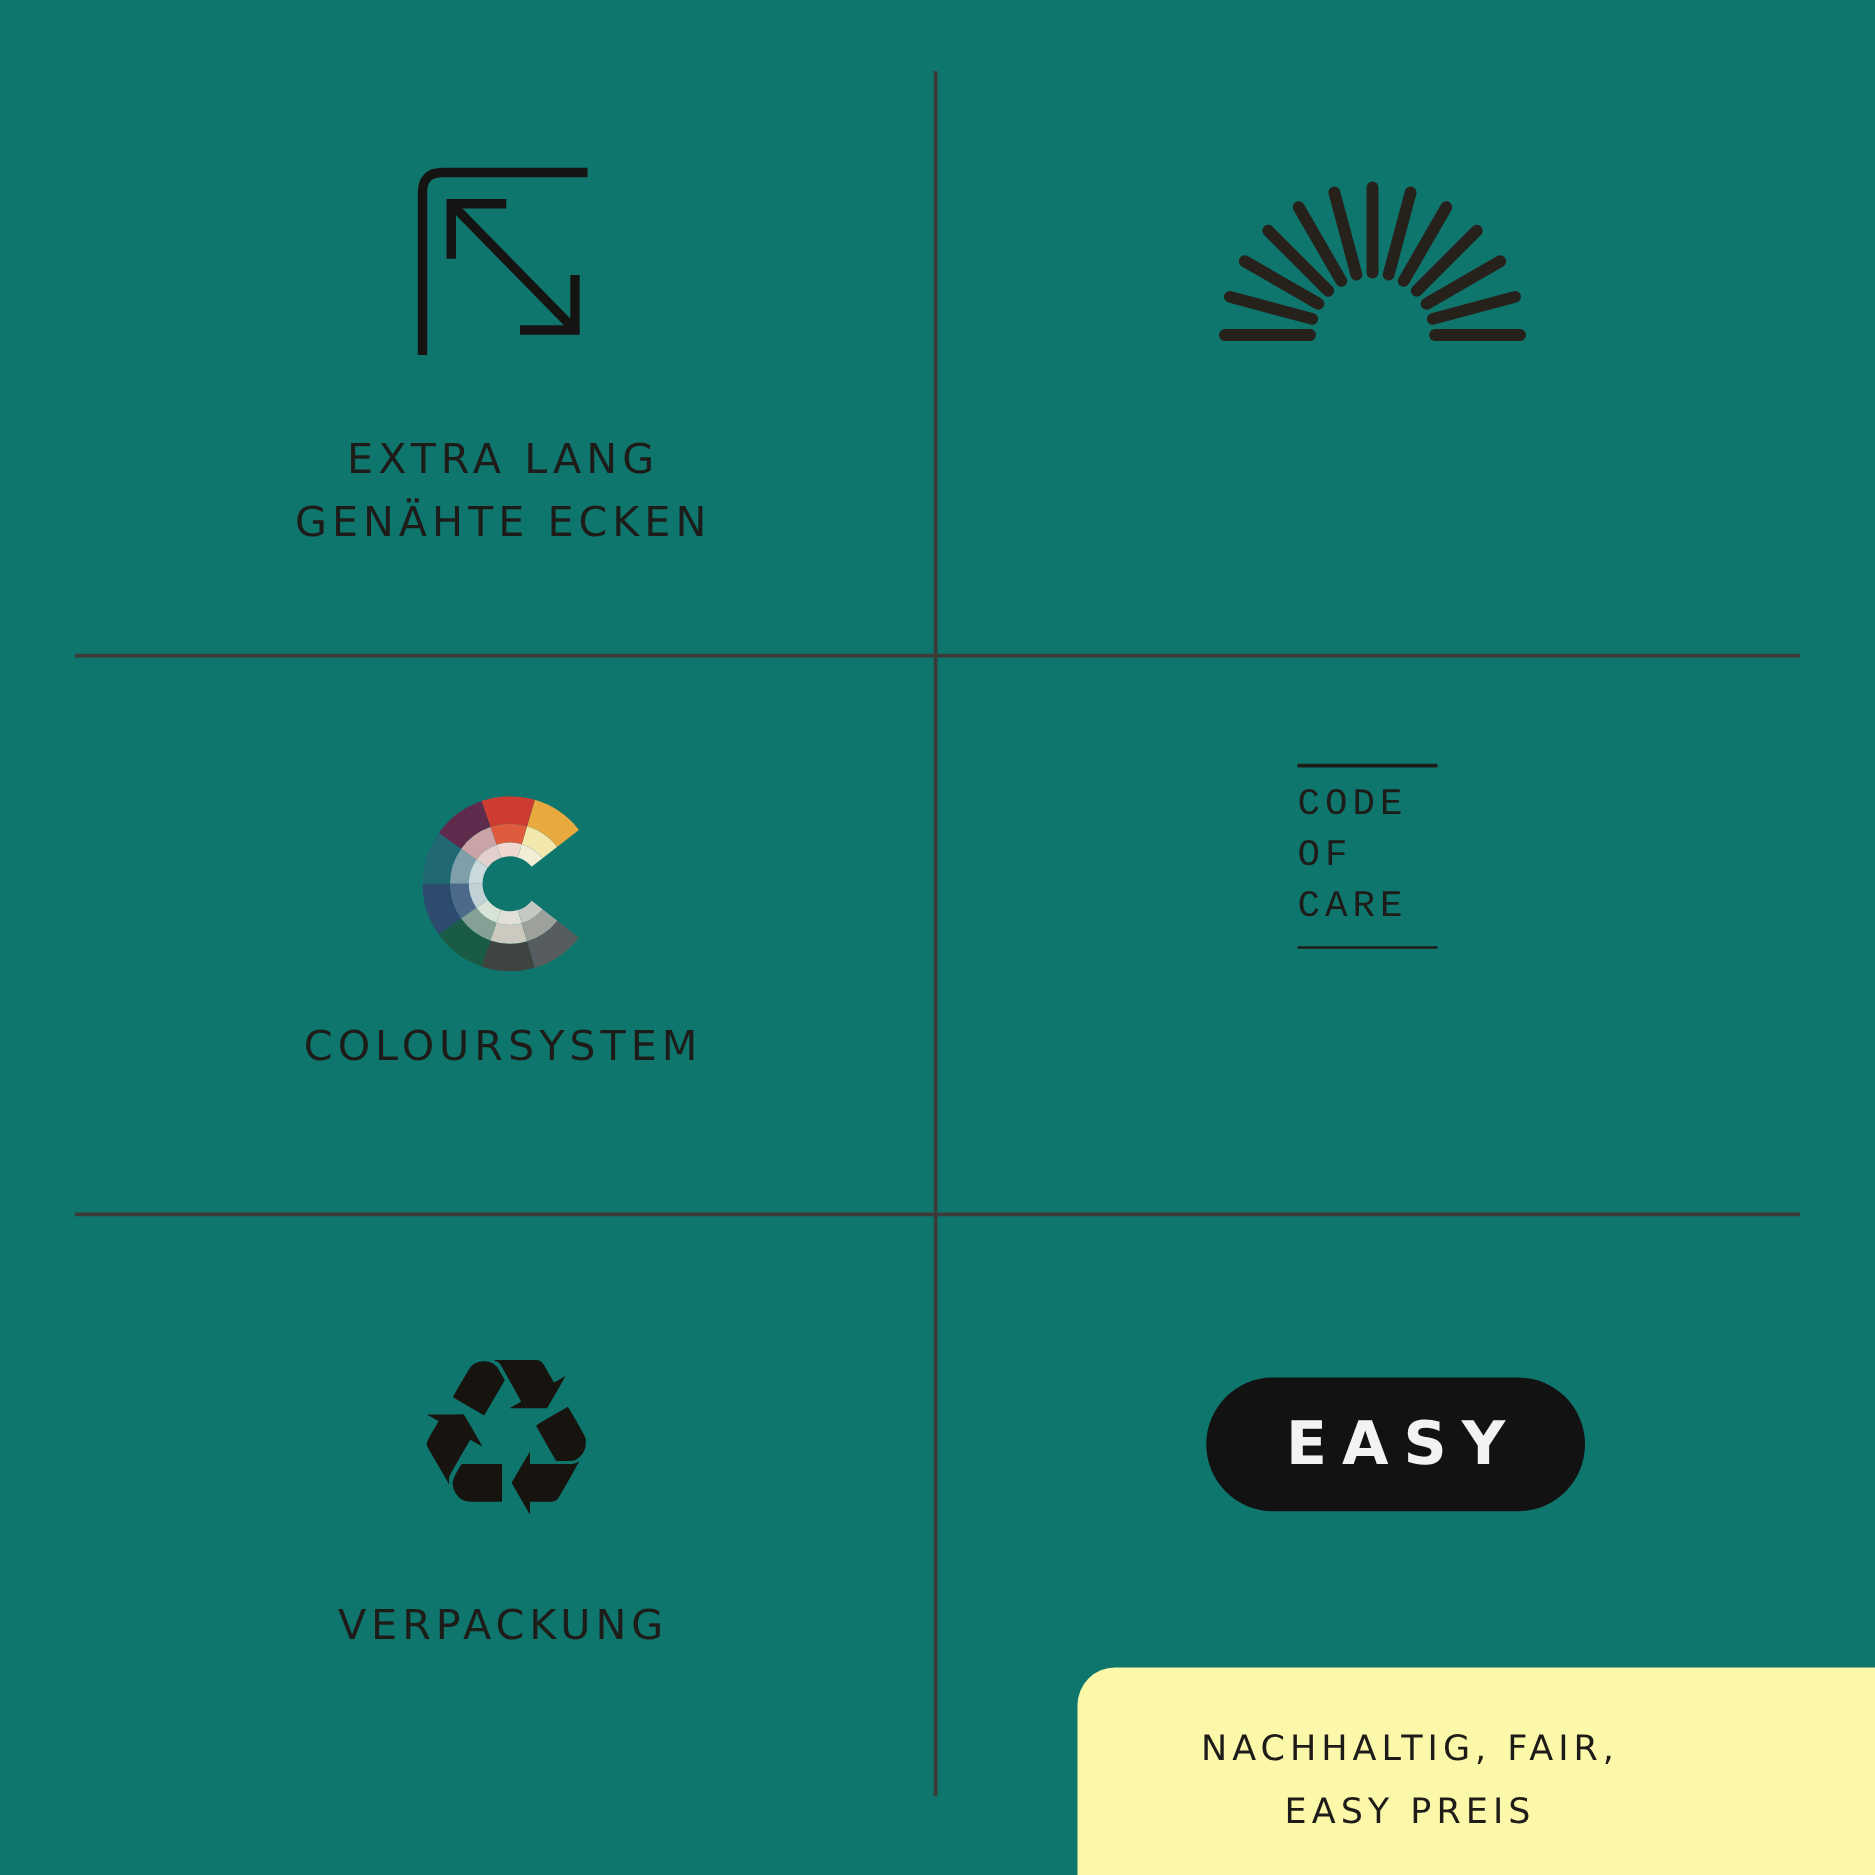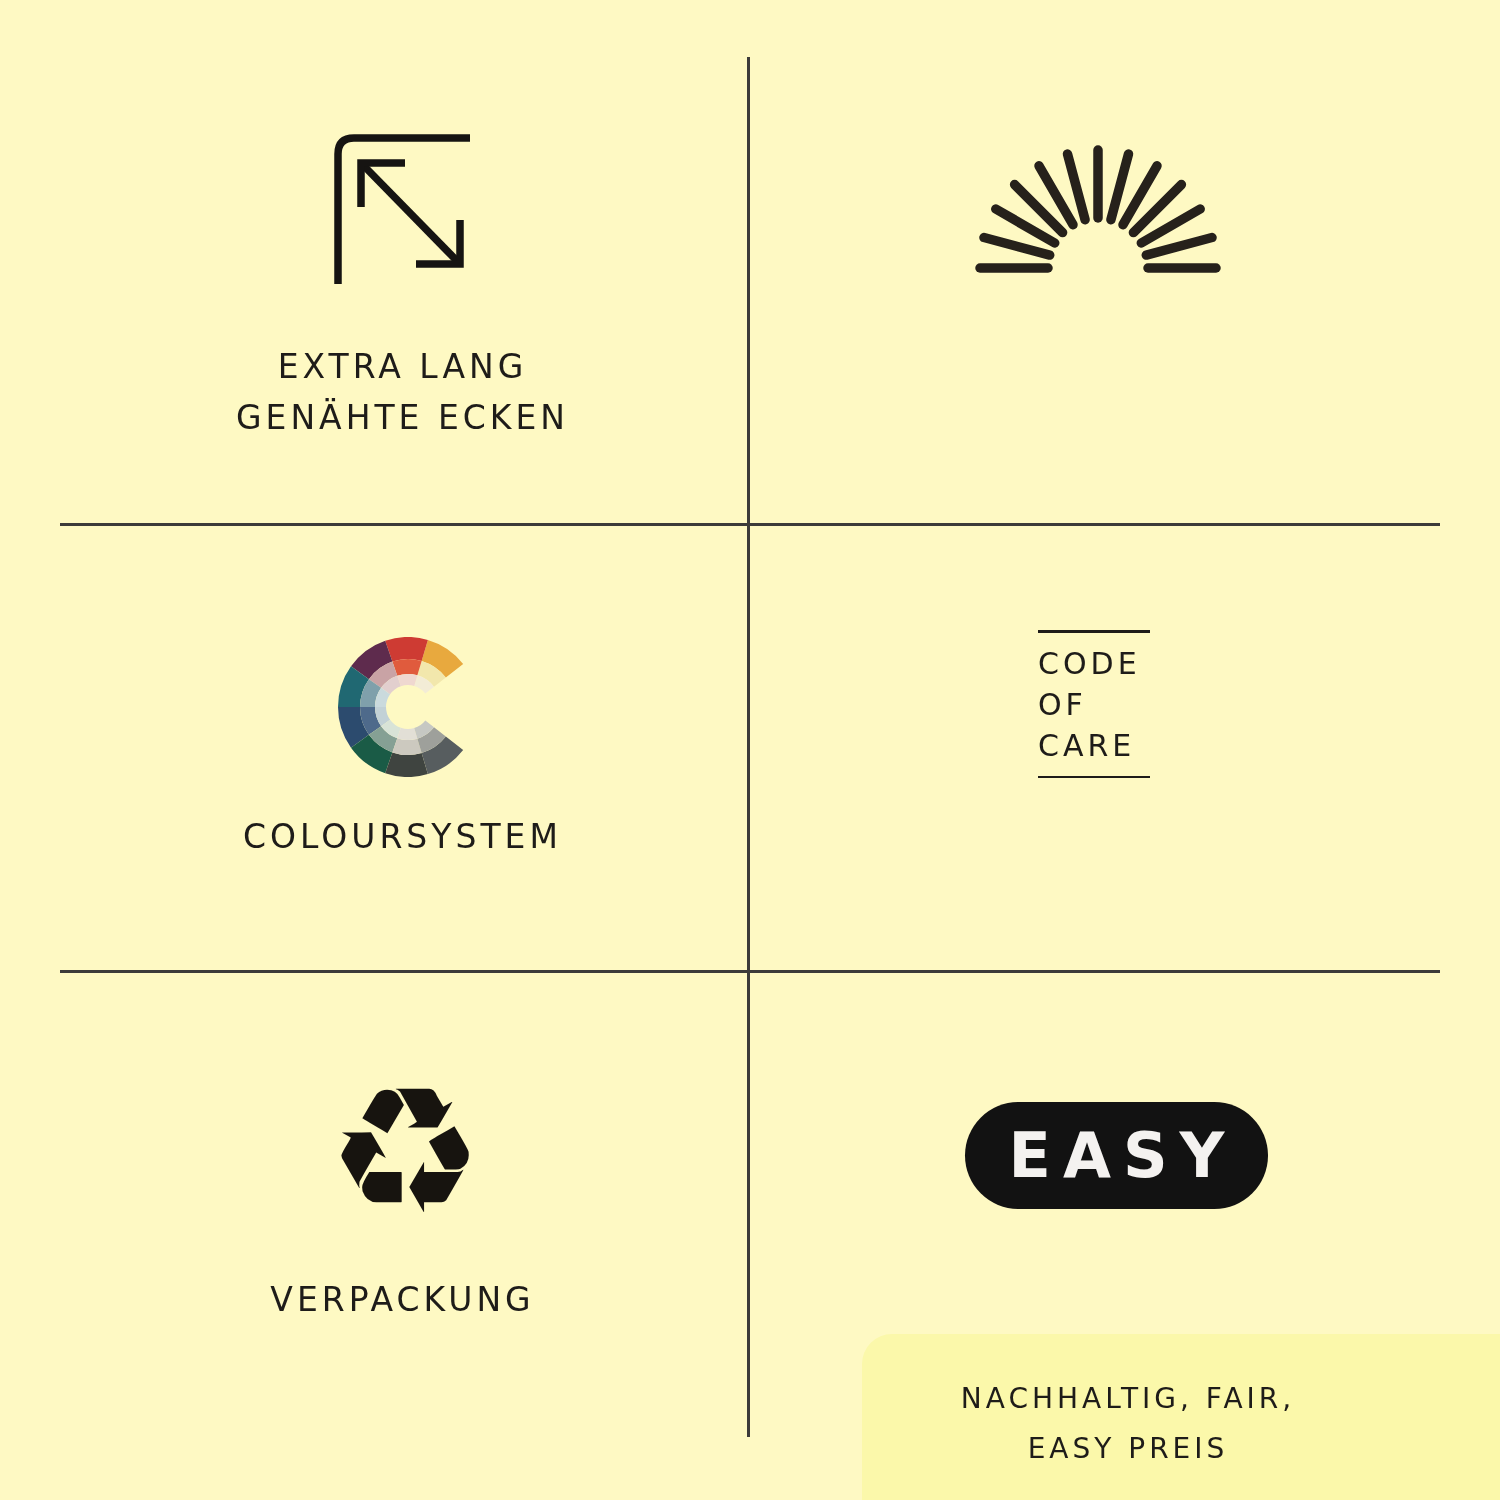--- a/index.html
+++ b/index.html
@@ -44,41 +44,41 @@
     position: absolute;
     left: 305px; top: 1058px;
     width: 200px; height: 188px;
     line-height: 188px;
     font-size: 175px;
     text-align: center;
     color: #17140F;
   }
 
   
-  .coc-block { position: absolute; left: 1038px; top: 630px; width: 220px; }
+  .coc-block { position: absolute; left: 1038px; top: 611px; width: 220px; font-family: Liberation Mono, monospace; }
   .coc-rule  { width: 112px; height: 2.5px; background: #1E1C19; }
   .coc-lines { margin: 10px 0; }
   .coc-line  {
     font-size: 30px;
     letter-spacing: 4px;
     line-height: 41px;
     white-space: nowrap;
   }
 
   
   .easy-badge {
     position: absolute;
     left: 965px; top: 1102px;
     width: 303px; height: 107px;
     border-radius: 54px;
     background: #121212;
     color: #F4F2F0;
     text-align: center;
     line-height: 107px;
-    font-size: 62px;
+    font-size: 48px;
     font-weight: 700;
     letter-spacing: 12px;
     text-indent: 12px;
   }
 
   
   .highlight-panel {
     position: absolute;
     left: 862px; top: 1334px;
     width: 700px; height: 230px;
@@ -93,21 +93,21 @@
     font-size: 28px;
     letter-spacing: 4px;
     line-height: 50px;
     white-space: nowrap;
     color: #1E1C19;
   }
 </style>
 </head>
 <body>
 
-<div class="canvas" style="background: #fef9c3; color: rgb(30, 28, 25);">
+<div class="canvas" style="background: #0f766e; color: rgb(30, 28, 25);">
 
   <div class="divider divider-v" style="background: rgb(60, 59, 57);"></div>
   <div class="divider divider-h1" style="background: rgb(60, 59, 57);"></div>
   <div class="divider divider-h2" style="background: rgb(60, 59, 57);"></div>
 
   <svg class="icon-svg arrow-icon" viewBox="0 0 150 160" fill="none" stroke="#161412" stroke-width="7.5">
     <path d="M 10 158 L 10 28 Q 10 12 26 12 L 142 12"></path>
     <path d="M 36 40 L 132 138"></path>
     <path d="M 77 37 L 33 37 L 33 81"></path>
     <path d="M 88 138 L 132 138 L 132 94"></path>

